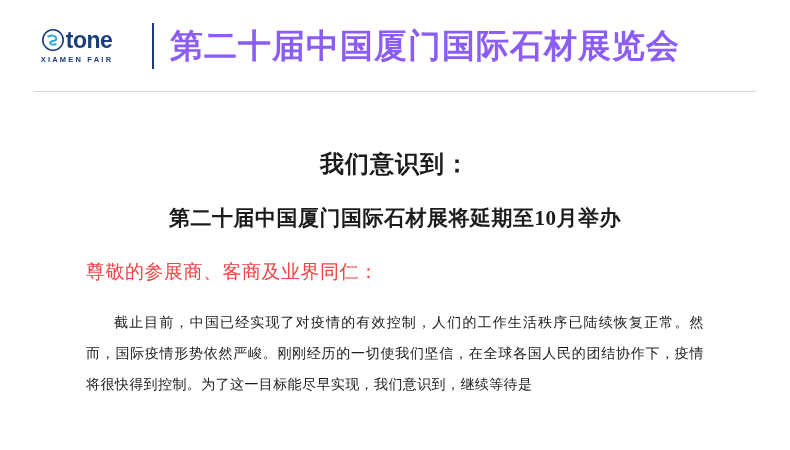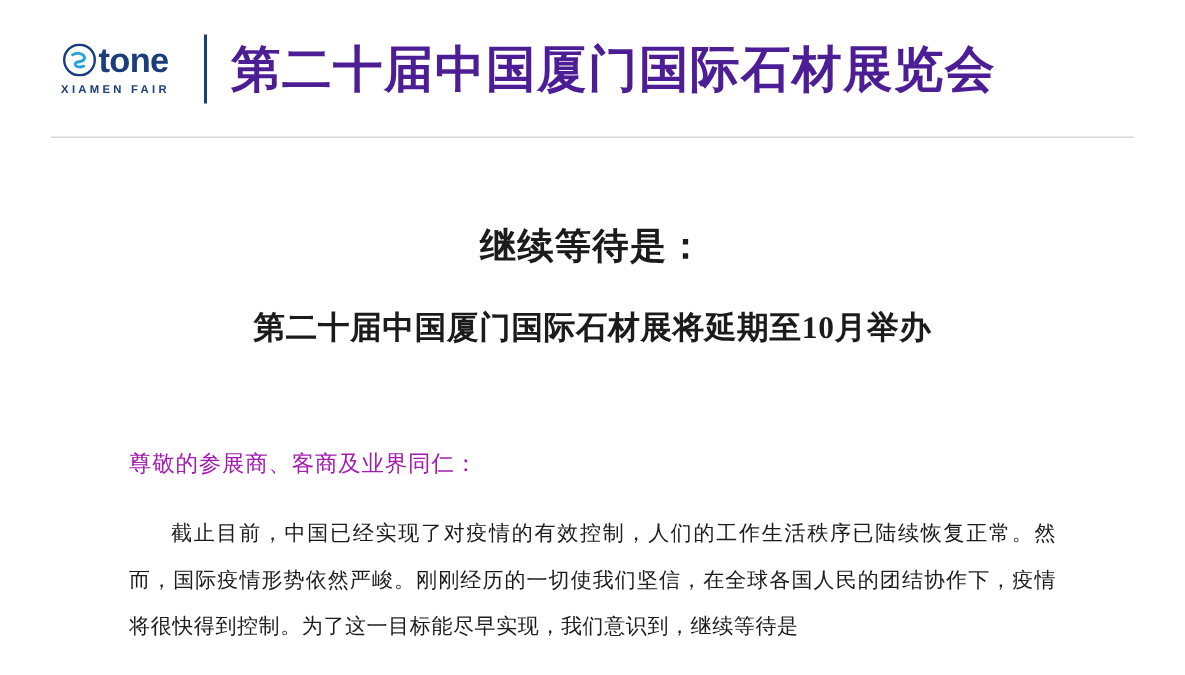--- a/index.html
+++ b/index.html
@@ -41,21 +41,21 @@
     background: #d7d7d7;
   }
 
   
   .logo {
     display: flex;
     flex-direction: column;
     align-items: center;
     justify-content: center;
     width: 86px;
-    margin-right: 6px;
+    margin-right: 22px;
   }
   .logo-main {
     display: flex;
     align-items: center;
     line-height: 1;
   }
   .logo-mark {
     width: 22px;
     height: 22px;
     margin-right: 2px;
@@ -106,21 +106,21 @@
     font-weight: bold;
     color: #1a3d7c;
     margin-bottom: 4px;
     margin-left: 1px;
   }
 
   .header-title {
     font-family: "Liberation Serif", serif;
     font-size: 33px;
     font-weight: bold;
-    color: #4c1d95;
+    color: #8b5cf6;
     letter-spacing: 1px;
     white-space: nowrap;
   }
 
   
   .content {
     padding: 0 86px;
     box-sizing: border-box;
   }
   .notice-title {
@@ -135,23 +135,23 @@
   .notice-subtitle {
     text-align: center;
     font-family: "Liberation Serif", serif;
     font-size: 21px;
     font-weight: bold;
     color: #1b1b1b;
     margin-top: 24px;
     letter-spacing: 0.5px;
   }
   .salutation {
-    margin-top: 68px;
-    font-size: 15px;
-    color: #a21caf;
+    margin-top: 27px;
+    font-size: 19px;
+    color: #ef4444;
     letter-spacing: 0.5px;
   }
   .paragraph {
     margin-top: 22px;
     font-size: 14px;
     color: #1b1b1b;
     line-height: 31px;
     text-indent: 2em;
     text-align: justify;
     letter-spacing: 0.4px;
@@ -177,19 +177,19 @@
       <div class="logo-sub">XIAMEN FAIR</div>
     </div>
 
     <div class="divider-bar"></div>
 
 
     <div class="header-title">第二十届中国厦门国际石材展览会</div>
   </div>
 
   <div class="content">
-    <div class="notice-title">继续等待是：</div>
+    <div class="notice-title">我们意识到：</div>
     <div class="notice-subtitle">第二十届中国厦门国际石材展将延期至10月举办</div>
     <div class="salutation">尊敬的参展商、客商及业界同仁：</div>
     <div class="paragraph">截止目前，中国已经实现了对疫情的有效控制，人们的工作生活秩序已陆续恢复正常。然而，国际疫情形势依然严峻。刚刚经历的一切使我们坚信，在全球各国人民的团结协作下，疫情将很快得到控制。为了这一目标能尽早实现，我们意识到，继续等待是</div>
   </div>
 
 </div>
 
 </body></html>

